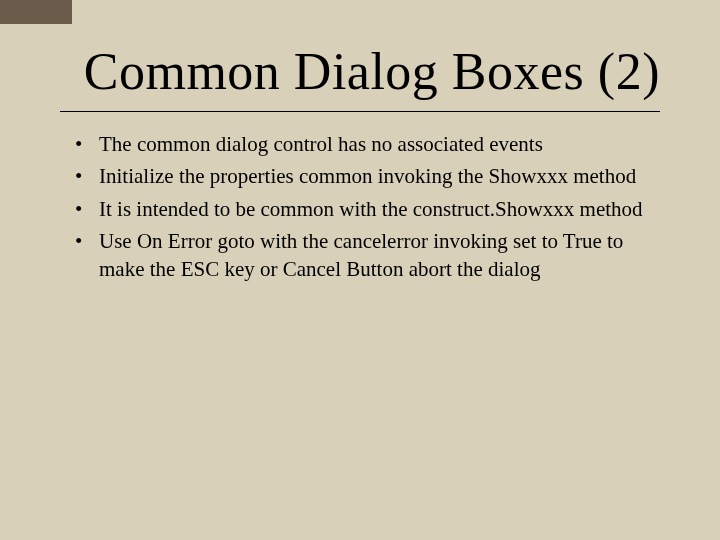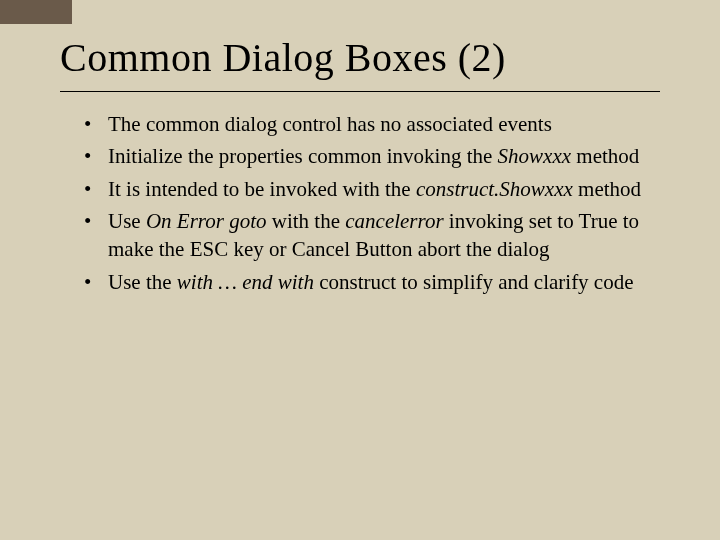--- a/index.html
+++ b/index.html
@@ -15,51 +15,51 @@
     position:absolute;
     top:0;left:0;
     width:72px;height:24px;
     background:#6a5a4a;
   }
   .slide{
     box-sizing:border-box;
     padding:34px 60px 0 60px;
   }
   .title{
-    text-align:left;
-    font-size:40px;
+    text-align:right;
+    font-size:52px;
     font-weight:400;
-    margin:0 0 10px 0;
+    margin:8px 0 10px 0;
     letter-spacing:0.5px;
   }
   .rule{
     border:none;
     border-top:1px solid #000;
     margin:0 0 18px 0;
   }
   ul.bullets{
     list-style:none;
     margin:0;
     padding:0 8px 0 30px;
   }
   ul.bullets>li{
     position:relative;
     font-size:21px;
     line-height:1.35;
-    margin:0 0 4px 12px;
+    margin:0 0 4px 3px;
     padding-left:6px;
   }
   ul.bullets>li::before{
     content:"•";
     position:absolute;
     left:-18px;
     top:0;
     font-size:21px;
   }
-  .it{font-style:italic}
+  .it{}
   .bold{font-weight:400}
 </style>
 </head>
 <body>
 
 <div class="tab"></div>
 
 <div class="slide">
   <h1 class="title">Common Dialog Boxes (2)</h1>
   <hr class="rule">
@@ -68,26 +68,23 @@
 
     <li>
       <span>The common dialog control has no associated events</span>
     </li>
 
     <li>
       <span>Initialize the properties common invoking the </span><span class="it">Showxxx</span><span> method</span>
     </li>
 
     <li>
-      <span>It is intended to be invoked with the </span><span class="it">construct.Showxxx</span><span> method</span>
+      <span>It is intended to be common with the </span><span class="it">construct.Showxxx</span><span> method</span>
     </li>
 
     <li>
       <span>Use </span><span class="it">On Error goto</span><span> with the </span><span class="it">cancelerror</span><span> invoking set to </span><span class="bold">True</span><span> to make the ESC key or Cancel Button abort the dialog</span>
     </li>
 
-    <li>
-      <span>Use the </span><span class="it">with … end with</span><span> construct to simplify and clarify code</span>
-    </li>
 
 
   </ul>
 </div>
 
 </body></html>

